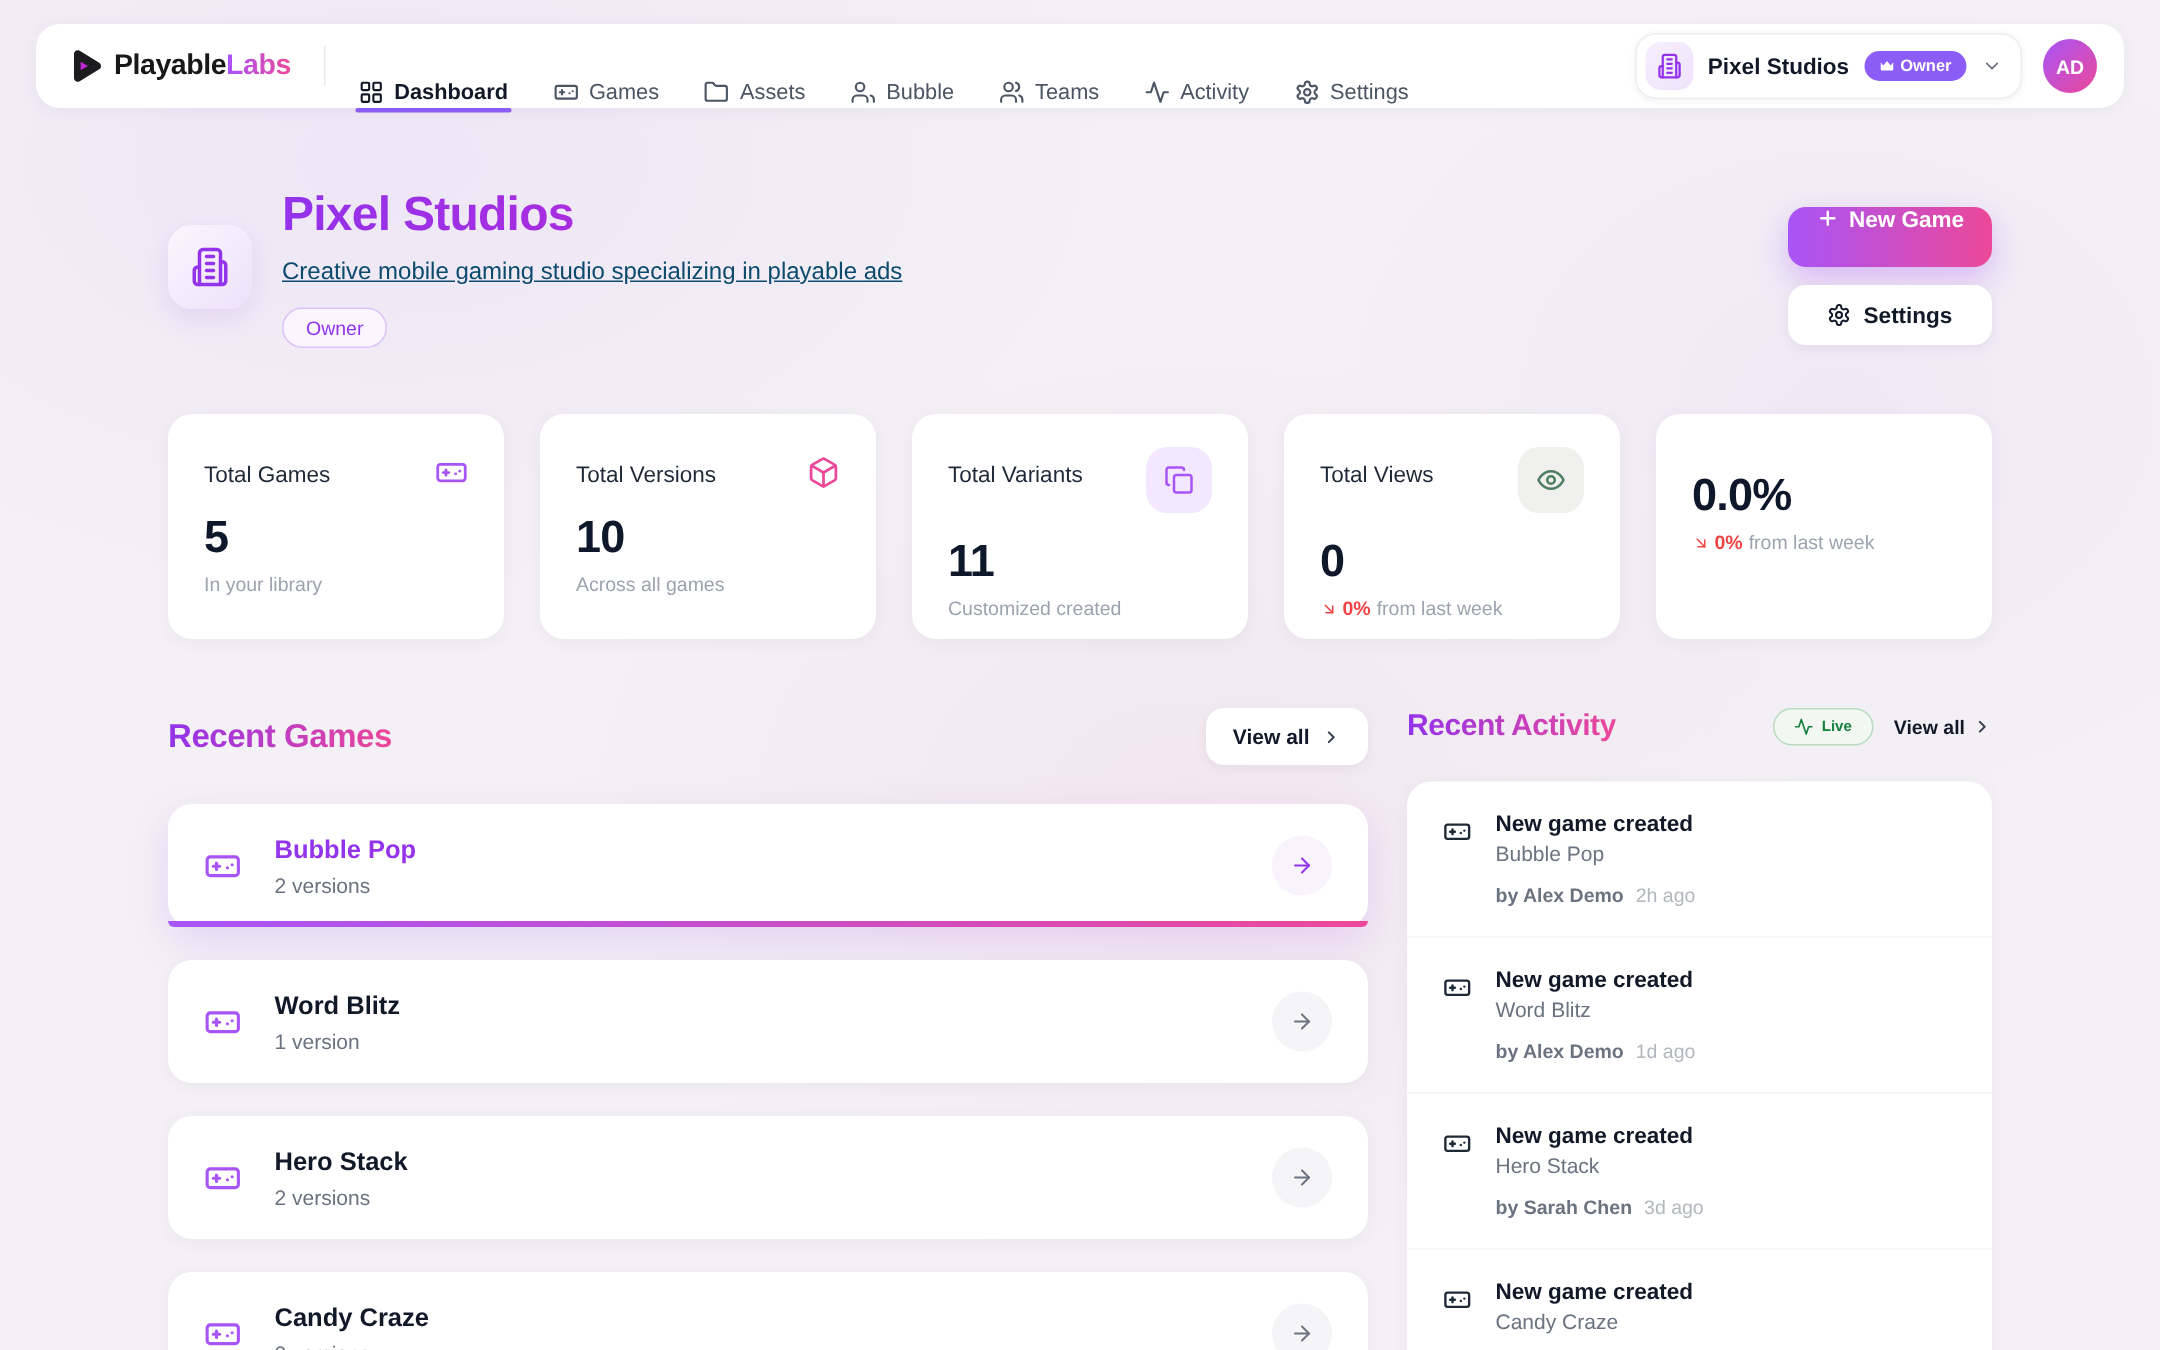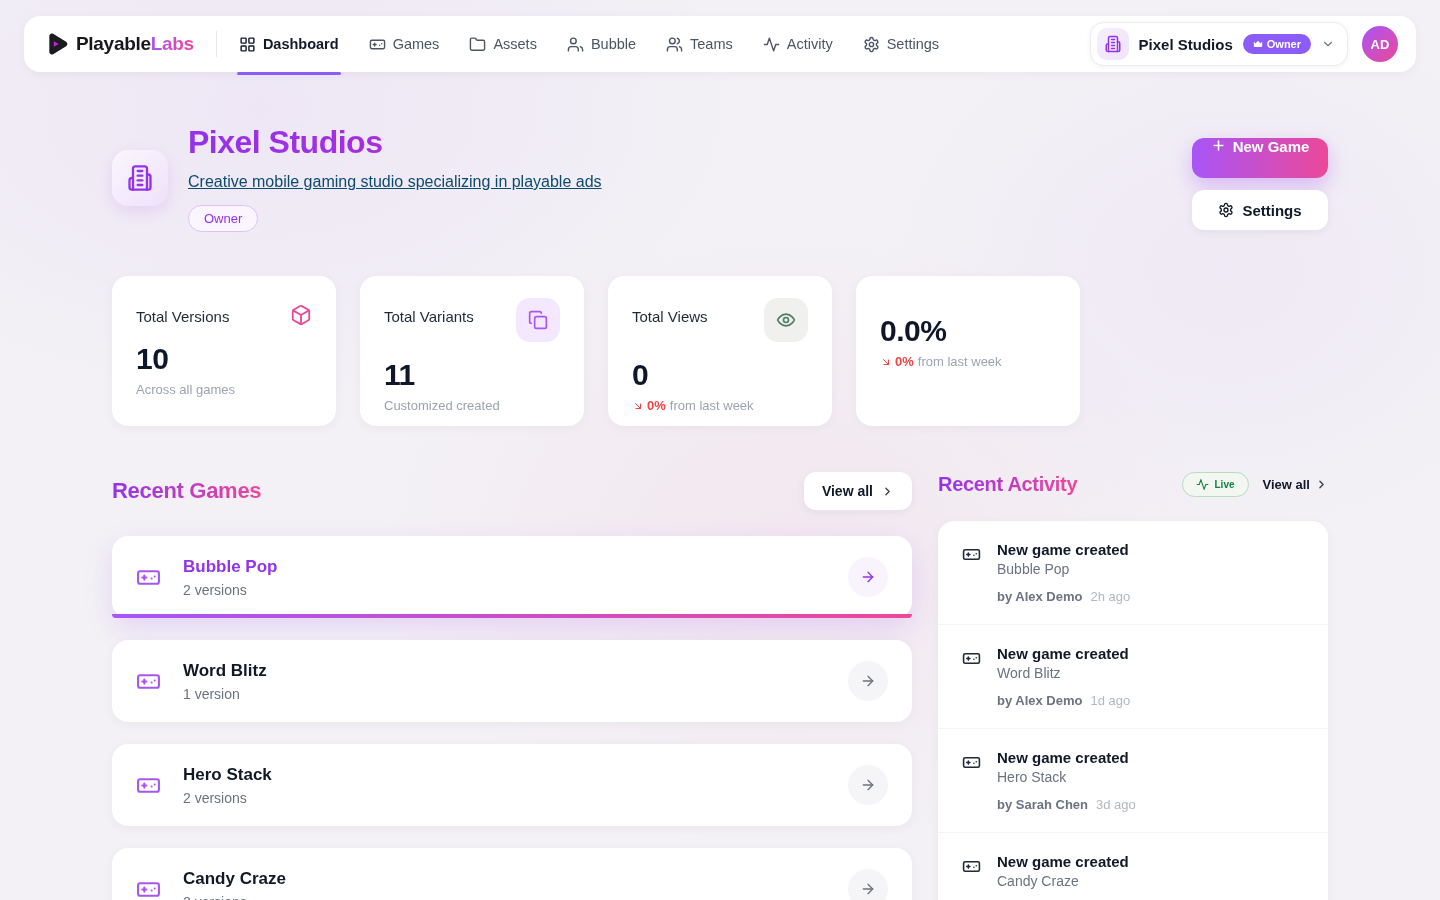--- a/index.html
+++ b/index.html
@@ -24,21 +24,21 @@
   .logo { display:flex; align-items:center; gap:8px; }
   .logo-text { font-size:19px; font-weight:800; letter-spacing:-0.3px; }
   .logo-text .primary { color:#18181b; }
   .logo-text .secondary {
     background:linear-gradient(90deg,#a855f7,#ec4899);
     -webkit-background-clip:text; background-clip:text; color:transparent;
   }
   .nav-divider { width:1px; height:26px; background:#e5e7eb; margin:0 22px; }
   .nav-items { display:flex; align-items:center; gap:30px; }
   .nav-item {
-    display:flex; align-items:center; gap:7px; font-size:14.5px; color:#4b5563;
+    display:flex; align-items:flex-end; gap:7px; font-size:14.5px; color:#4b5563;
     cursor:pointer; position:relative; height:52px;
   }
   .nav-item svg { width:17px; height:17px; }
   .nav-item.active { color:#111827; font-weight:700; }
   .nav-item.active::after {
     content:""; position:absolute; left:-2px; right:-2px; bottom:-5px;
     height:3px; border-radius:3px; background:#8b5cf6;
   }
   .nav-right { margin-left:auto; display:flex; align-items:center; gap:14px; }
   .workspace-pill {
@@ -357,20 +357,36 @@
               <path d="M12.22 2h-.44a2 2 0 0 0-2 2v.18a2 2 0 0 1-1 1.73l-.43.25a2 2 0 0 1-2 0l-.15-.08a2 2 0 0 0-2.73.73l-.22.38a2 2 0 0 0 .73 2.73l.15.1a2 2 0 0 1 1 1.72v.51a2 2 0 0 1-1 1.74l-.15.09a2 2 0 0 0-.73 2.73l.22.38a2 2 0 0 0 2.73.73l.15-.08a2 2 0 0 1 2 0l.43.25a2 2 0 0 1 1 1.73V20a2 2 0 0 0 2 2h.44a2 2 0 0 0 2-2v-.18a2 2 0 0 1 1-1.73l.43-.25a2 2 0 0 1 2 0l.15.08a2 2 0 0 0 2.73-.73l.22-.39a2 2 0 0 0-.73-2.73l-.15-.08a2 2 0 0 1-1-1.74v-.5a2 2 0 0 1 1-1.74l.15-.09a2 2 0 0 0 .73-2.73l-.22-.38a2 2 0 0 0-2.73-.73l-.15.08a2 2 0 0 1-2 0l-.43-.25a2 2 0 0 1-1-1.73V4a2 2 0 0 0-2-2z"></path>
               <circle cx="12" cy="12" r="3"></circle>
             </svg>
           </span>
         <span>Settings</span>
       </button>
     </div>
   </section>
 
   <section class="stats-row">
+    <div class="stat-card">
+      <div class="stat-top">
+        <span class="stat-label">Total Games</span>
+        <span class="stat-icon-plain icon-purple">
+            <svg viewBox="0 0 24 24" fill="none" stroke="currentColor" stroke-width="2" stroke-linecap="round" stroke-linejoin="round">
+              <line x1="6" y1="12" x2="10" y2="12"></line>
+              <line x1="8" y1="10" x2="8" y2="14"></line>
+              <line x1="15" y1="13" x2="15.01" y2="13"></line>
+              <line x1="18" y1="11" x2="18.01" y2="11"></line>
+              <rect x="2" y="6" width="20" height="12" rx="2"></rect>
+            </svg>
+          </span>
+      </div>
+      <div class="stat-value">5</div>
+      <div class="stat-sub">In your library</div>
+    </div>
 
     <div class="stat-card">
       <div class="stat-top">
         <span class="stat-label">Total Versions</span>
         <span class="stat-icon-plain icon-pink">
             <svg viewBox="0 0 24 24" fill="none" stroke="currentColor" stroke-width="2" stroke-linecap="round" stroke-linejoin="round">
               <path d="M21 8a2 2 0 0 0-1-1.73l-7-4a2 2 0 0 0-2 0l-7 4A2 2 0 0 0 3 8v8a2 2 0 0 0 1 1.73l7 4a2 2 0 0 0 2 0l7-4A2 2 0 0 0 21 16Z"></path>
               <path d="M3.3 7 12 12l8.7-5"></path>
               <path d="M12 22V12"></path>
             </svg>

